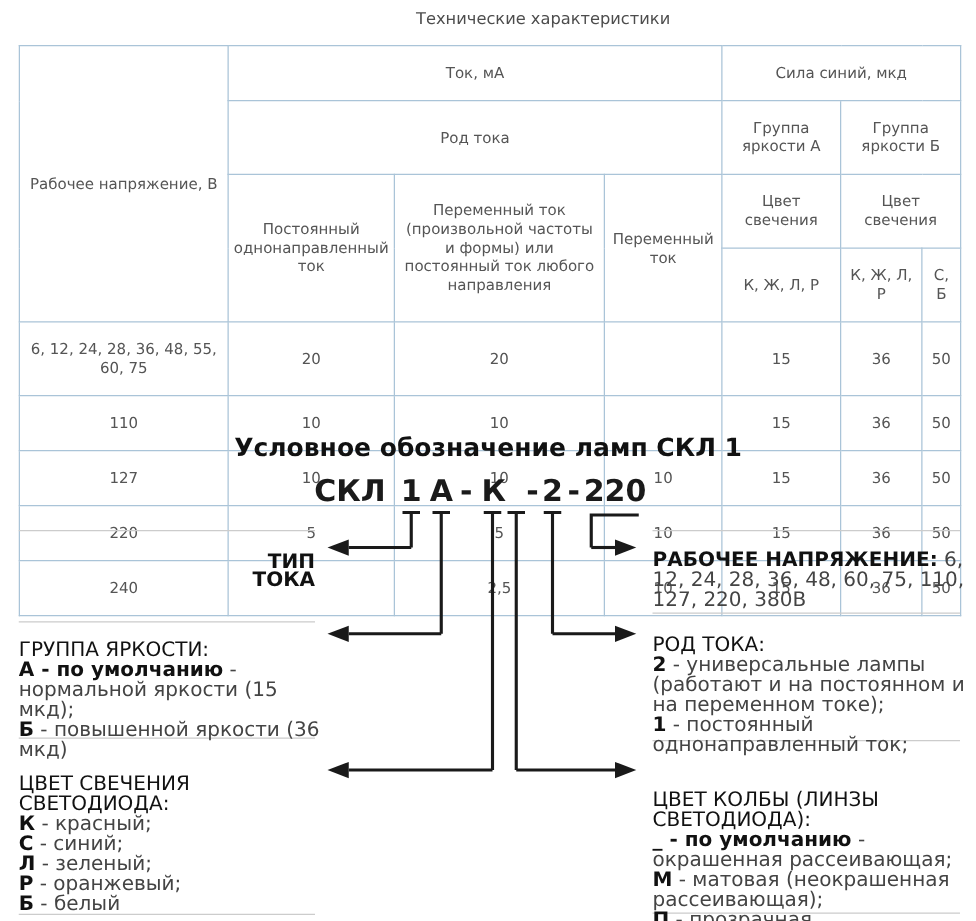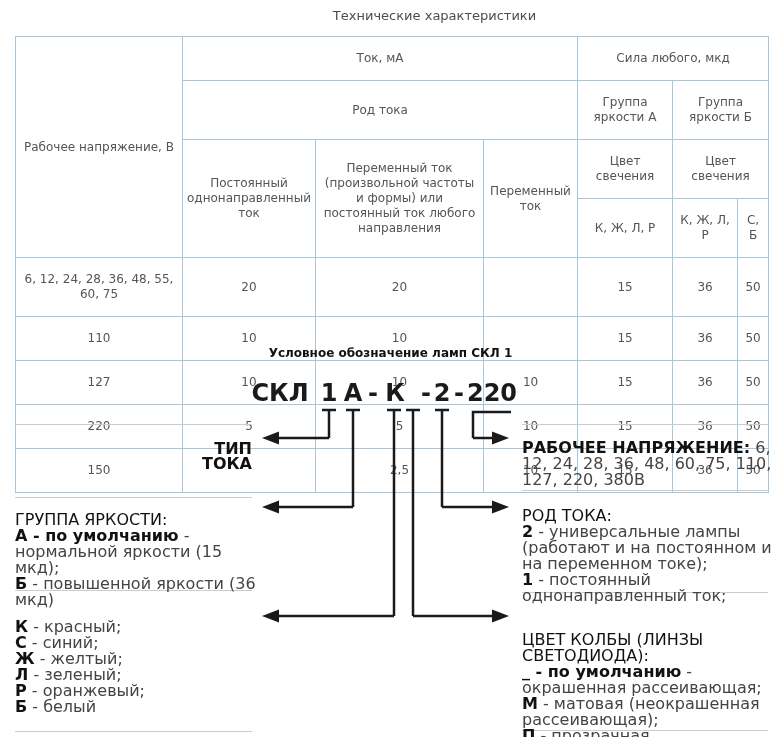--- a/index.html
+++ b/index.html
@@ -18,21 +18,21 @@
     padding:14px 4px;line-height:15px;overflow:hidden;
   }
   td.top-align{vertical-align:top;padding-top:8px;}
   tr.r1{height:26px;} tr.r2{height:41px;} tr.r3{height:39px;} tr.r4{height:50px;}
   tbody tr{height:25px;margin-top:41px;}
   tbody tr:first-child{height:38px;}
   tbody tr:last-child{height:26px;}
   
   .diagram-title{
     position:absolute;top:346px;left:0;width:100%;text-align:center;
-    font-size:12px;font-weight:bold;color:#111;
+    font-size:20px;font-weight:bold;color:#111;
   }
   .fp{
     position:absolute;top:380px;transform:translateX(-50%);
     font-size:24px;font-weight:bold;color:#1a1a1a;white-space:nowrap;line-height:26px;
   }
   svg.connectors{position:absolute;left:0;top:405px;}
   .rule{position:absolute;height:1px;background:#cccccc;}
   .callout{position:absolute;font-size:16px;line-height:16px;color:#444;}
   .callout .block-title{font-weight:normal;color:#111;}
   .callout b{color:#111;}
@@ -54,21 +54,21 @@
         <col style="width:168px">
       <col style="width:94px">
         <col style="width:95px">
         <col style="width:65px">
         <col style="width:31px">
     </colgroup>
     <thead>
       <tr class="r1">
         <td rowspan="4" class="top-align">Рабочее напряжение, В</td>
         <td colspan="3">Ток, мА</td>
-        <td colspan="3">Сила любого, мкд</td>
+        <td colspan="3">Сила синий, мкд</td>
       </tr>
       <tr class="r2">
         <td colspan="3">Род тока</td>
         <td>Группа яркости А</td>
         <td colspan="2">Группа яркости Б</td>
       </tr>
       <tr class="r3">
         <td rowspan="2">Постоянный однонаправленный ток</td>
         <td rowspan="2">Переменный ток (произвольной частоты и формы) или постоянный ток любого направления</td>
         <td rowspan="2">Переменный ток</td>
@@ -112,21 +112,21 @@
         <tr>
           <td>220</td>
           <td>5</td>
           <td>5</td>
           <td>10</td>
           <td>15</td>
           <td>36</td>
           <td>50</td>
         </tr>
         <tr>
-          <td>150</td>
+          <td>240</td>
           <td></td>
           <td>2,5</td>
           <td>10</td>
           <td>15</td>
           <td>36</td>
           <td>50</td>
         </tr>
       </tbody>
   </table>
 
@@ -198,24 +198,24 @@
 
   <div class="callout" style="left:522px;top:508px;width:252px">
     <div class="block-title">РОД ТОКА:</div>
     <div>
         <div class="def-line"><b>2</b> - универсальные лампы (работают и на постоянном и на переменном токе);</div>
         <div class="def-line"><b>1</b> - постоянный однонаправленный ток;</div>
       </div>
   </div>
 
   <div class="callout" style="left:15px;top:619px;width:245px">
+    <div class="block-title">ЦВЕТ СВЕЧЕНИЯ СВЕТОДИОДА:</div>
     <div>
         <div class="def-line"><b>К</b> - красный;</div>
         <div class="def-line"><b>С</b> - синий;</div>
-        <div class="def-line"><b>Ж</b> - желтый;</div>
         <div class="def-line"><b>Л</b> - зеленый;</div>
         <div class="def-line"><b>Р</b> - оранжевый;</div>
         <div class="def-line"><b>Б</b> - белый</div>
       </div>
   </div>
 
   <div class="callout" style="left:522px;top:632px;width:252px">
     <div class="block-title">ЦВЕТ КОЛБЫ (ЛИНЗЫ СВЕТОДИОДА):</div>
     <div>
         <div class="def-line"><b>_ - по умолчанию</b> - окрашенная рассеивающая;</div>

